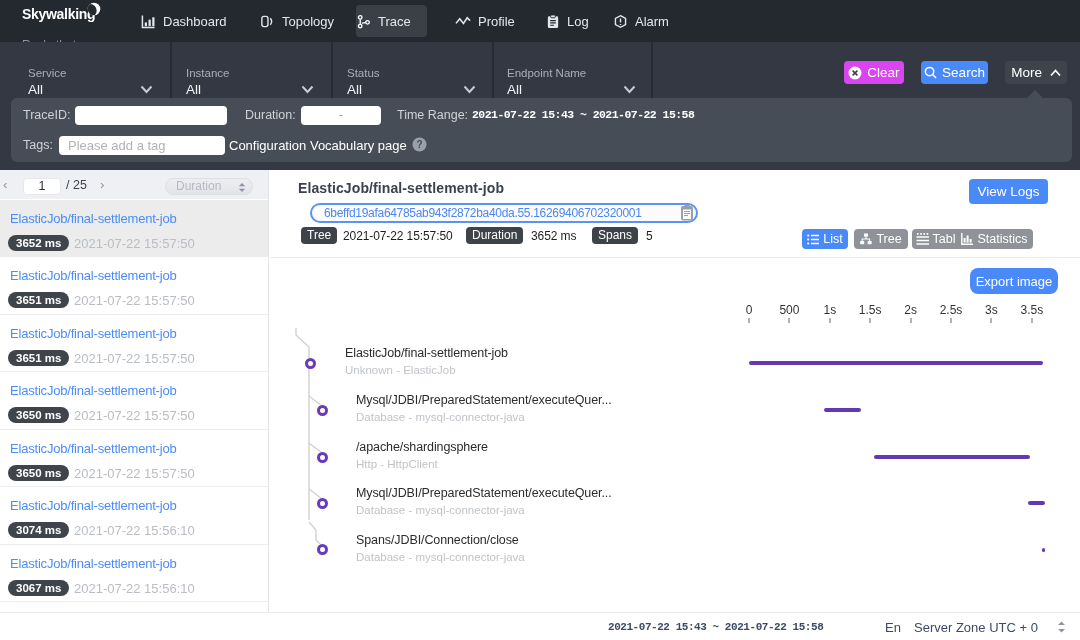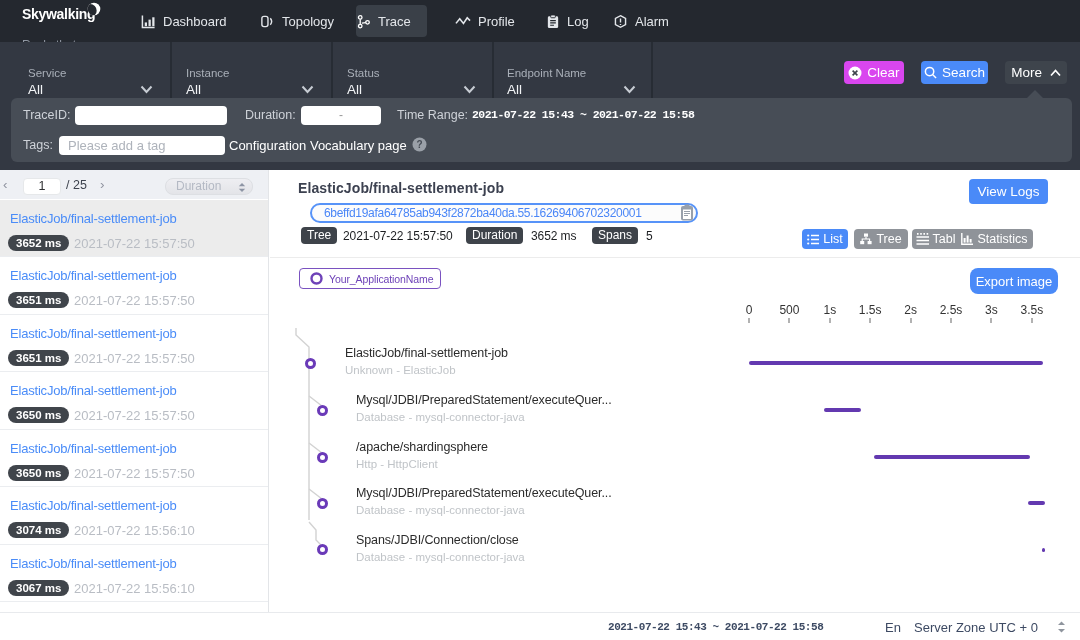--- a/index.html
+++ b/index.html
@@ -302,23 +302,20 @@
         <path d="M0.5 4 H13 M0.5 7.5 H13 M0.5 11 H13" stroke="#fff" stroke-width="1.7"></path>
         <path d="M1 0.8 H2.6 M4.2 0.8 H5.8 M7.4 0.8 H9 M10.6 0.8 H12.2" stroke="#fff" stroke-width="1.7"></path>
       </svg>Table</div>
   <div class="vbtn" id="vb-stat"><svg width="12" height="12" viewBox="0 0 12 12">
         <path d="M0.8 0 V11.2 H12" stroke="#fff" stroke-width="1.4" fill="none"></path>
         <rect x="2.6" y="5" width="2" height="4.6" fill="#fff"></rect>
         <rect x="5.6" y="2.5" width="2" height="7.1" fill="#fff"></rect>
         <rect x="8.6" y="6" width="2" height="3.6" fill="#fff"></rect>
       </svg>Statistics</div>
   <div id="mainhr"></div>
-  <div id="appbadge"><svg width="13" height="13" viewBox="0 0 13 13" style="margin:0 6px 0 10px">
-        <circle cx="6.5" cy="6.5" r="5" stroke="#6e42b8" stroke-width="2.4" fill="none"></circle>
-      </svg>Your_ApplicationName</div>
   <div id="exportbtn" class="btn" style="font-size:13px">Export image</div>
   <div id="axis">
       <div class="axlab" style="left:479px">0</div>
       <div class="axtick" style="left:479px"></div>
       <div class="axlab" style="left:519.4px">500</div>
       <div class="axtick" style="left:519.4px"></div>
       <div class="axlab" style="left:559.8px">1s</div>
       <div class="axtick" style="left:559.8px"></div>
       <div class="axlab" style="left:600.2px">1.5s</div>
       <div class="axtick" style="left:600.2px"></div>

